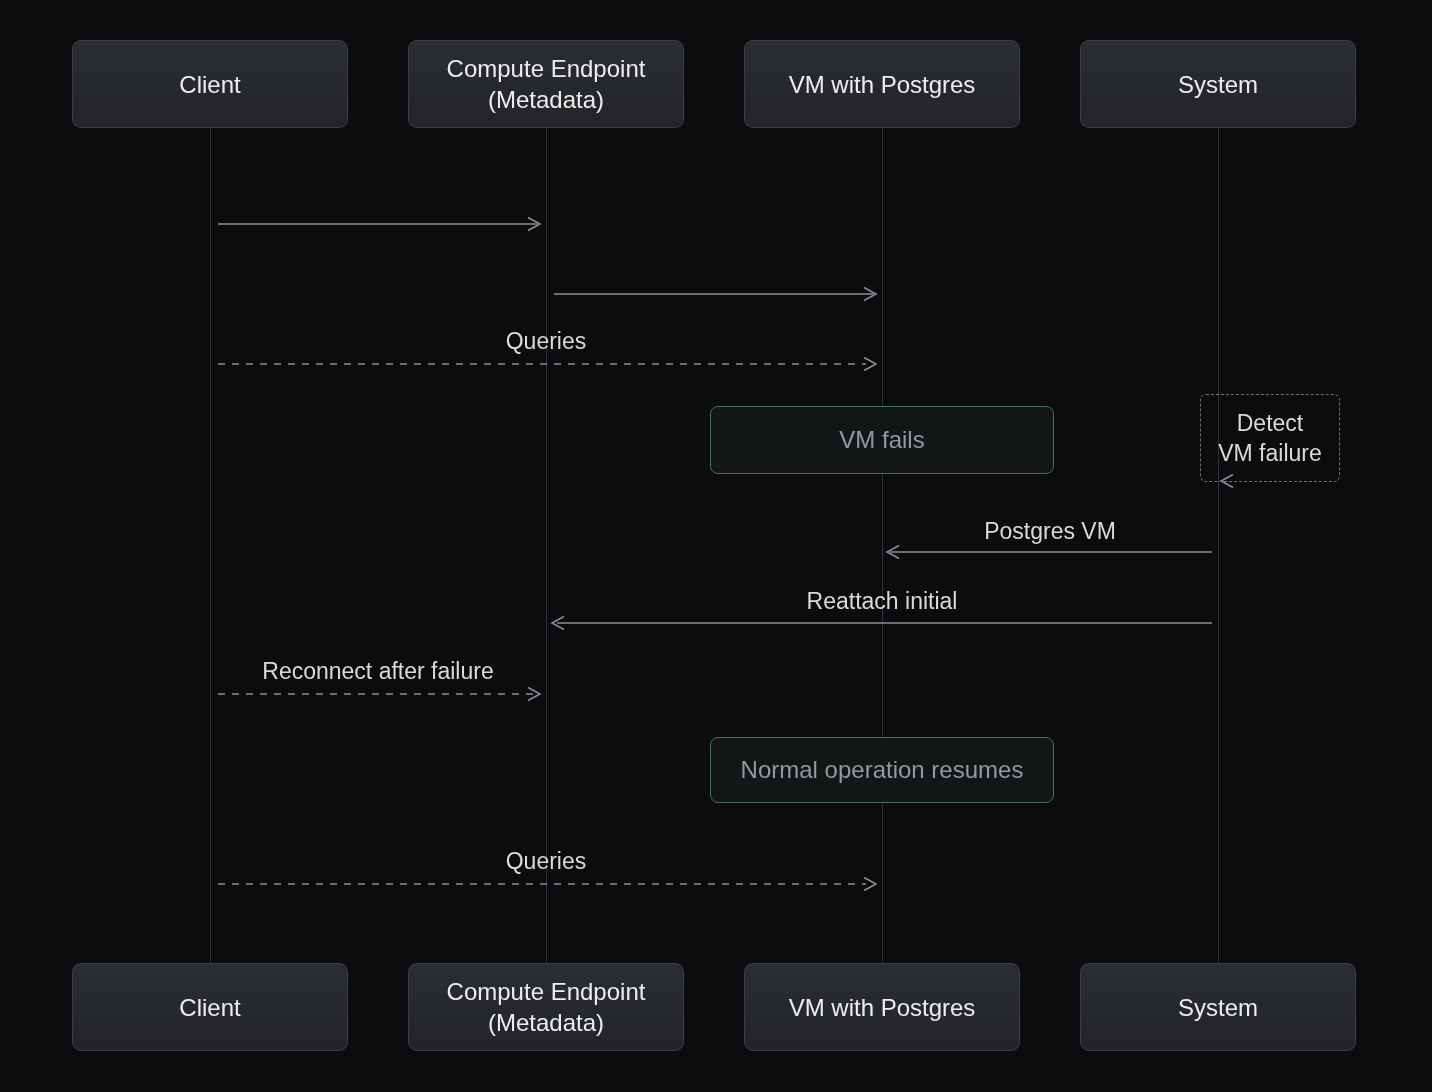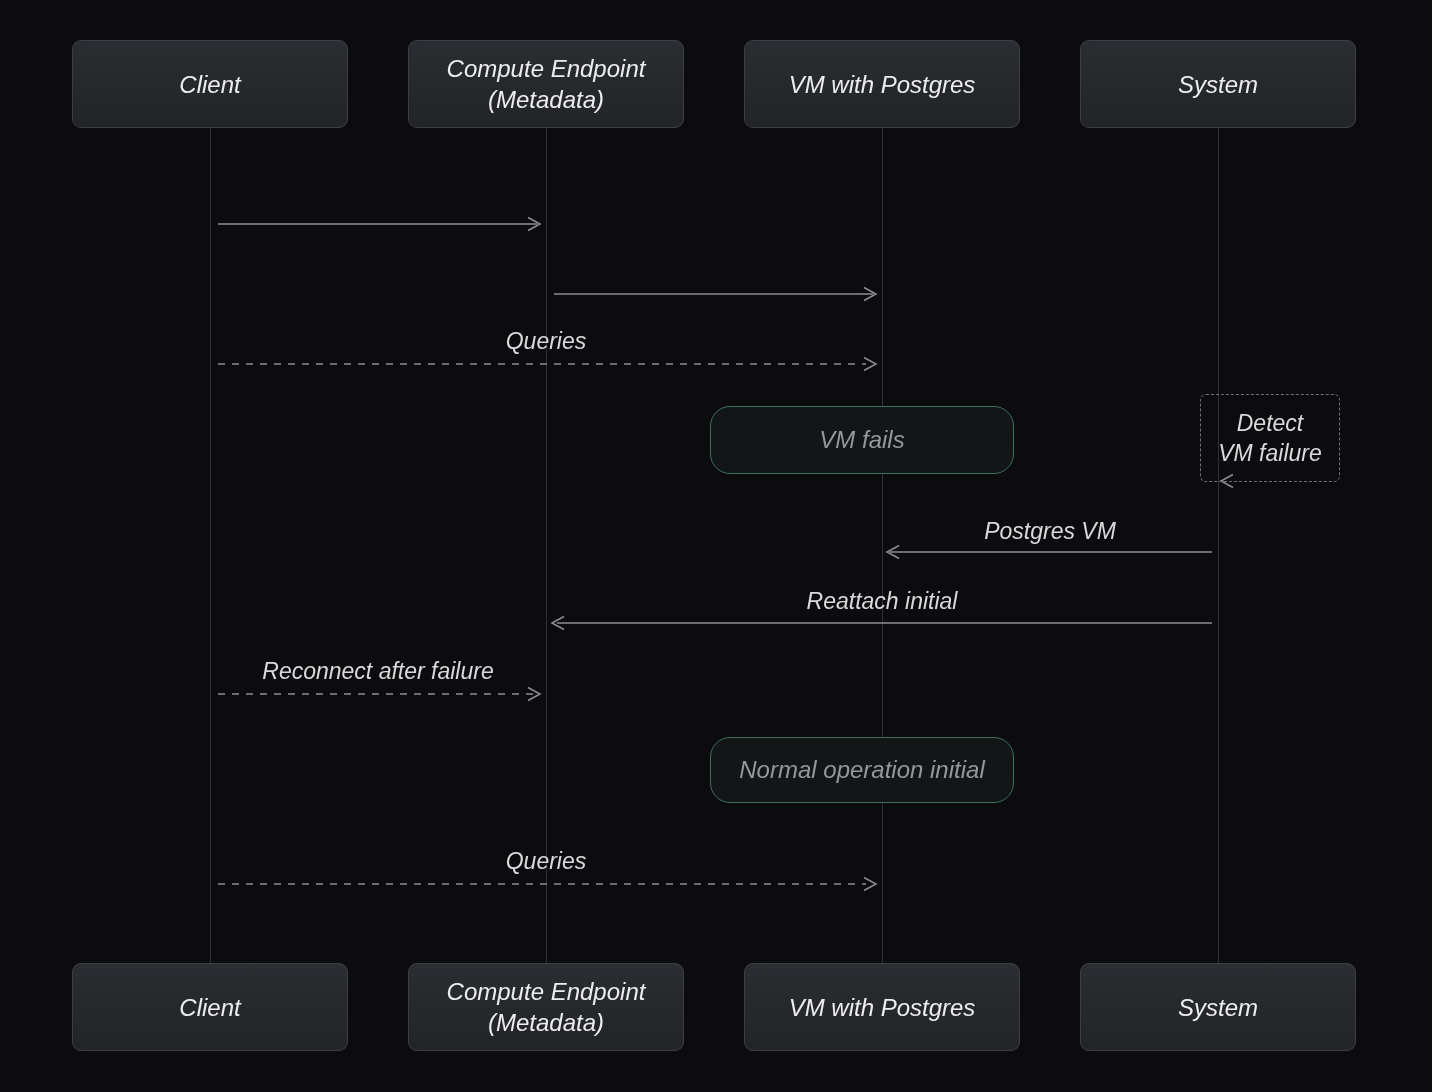--- a/index.html
+++ b/index.html
@@ -1,21 +1,21 @@
 <!DOCTYPE html>
 <html style="--background: #0c0c0e; --actor-bg-top: #2a2d31; --actor-bg-bottom: #222427; --actor-border: #3b3e43; --actor-text: #ededee; --message-text: #d9dadb; --arrow: #8b8e92; --lifeline: #2e3135; --note-border: #3e6f5f; --note-bg: #121617; --note-text: #93989d; --self-box-border: #6f7275;"><head>
 <meta charset="utf-8">
 <style>
   * { box-sizing: border-box; }
   html,body { margin:0; padding:0; }
   body {
     background: var(--background, #0c0c0e);
     font-family: "Liberation Sans", "DejaVu Sans", sans-serif;
   }
-  .stage { position:relative; width:1432px; height:1092px; overflow:hidden;font-style:italic; }
+  .stage { position:relative; width:1432px; height:1092px; overflow:hidden; }
   .lines { position:absolute; left:0; top:0; }
 
   .actor {
     position:absolute; width:276px; height:88px;
     background: linear-gradient(180deg, var(--actor-bg-top, #2a2d31), var(--actor-bg-bottom, #222427));
     border:1px solid var(--actor-border, #3b3e43);
     border-radius:9px;
     display:flex; flex-direction:column; align-items:center; justify-content:center;
     text-align:center; color: var(--actor-text, #ededee);
     font-size:24px; line-height:31px;
@@ -24,24 +24,24 @@
 
   .msg {
     position:absolute; transform:translateX(-50%);
     color: var(--message-text, #d9dadb);
     font-size:23px; line-height:31px; text-align:center; white-space:nowrap;
   }
   .msg.wrap { white-space:normal; }
   .msg span { display:block; }
 
   .note {
-    position:absolute; width:304px;
+    position:absolute; width:344px;
     border:1px solid var(--note-border, #3e6f5f);
     background: var(--note-bg, #121617);
-    border-radius:20px;
+    border-radius:8px;
     display:flex; align-items:center; justify-content:center;
     color: var(--note-text, #93989d); font-size:24px;
   }
 
   .selfbox {
     position:absolute; left:1200px; top:394px; width:140px; height:88px;
     border:1.5px dashed var(--self-box-border, #6f7275);
     border-radius:6px;
     display:flex; flex-direction:column; align-items:center; justify-content:center;
     color: var(--message-text, #d9dadb); font-size:23px; line-height:30px;
@@ -108,21 +108,21 @@
   <div class="msg" style="left:1050px; top:516px;">Postgres VM</div>
 
   <div class="msg" style="left:882px; top:586px;">Reattach initial</div>
 
   <div class="msg" style="left:378px; top:656px;">Reconnect after failure</div>
 
   <div class="msg" style="left:546px; top:846px;">Queries</div>
 
   <div class="note" style="left:710px; top:406px; height:68px;">VM fails</div>
 
-  <div class="note" style="left:710px; top:737px; height:66px;">Normal operation initial</div>
+  <div class="note" style="left:710px; top:737px; height:66px;">Normal operation resumes</div>
 
   <div class="selfbox">
     <span>Detect</span>
     <span>VM failure</span>
   </div>
 
   <div class="actor" style="left:72px; top:963px;">
     <span>Client</span>
   </div>
   <div class="actor" style="left:408px; top:963px;">

